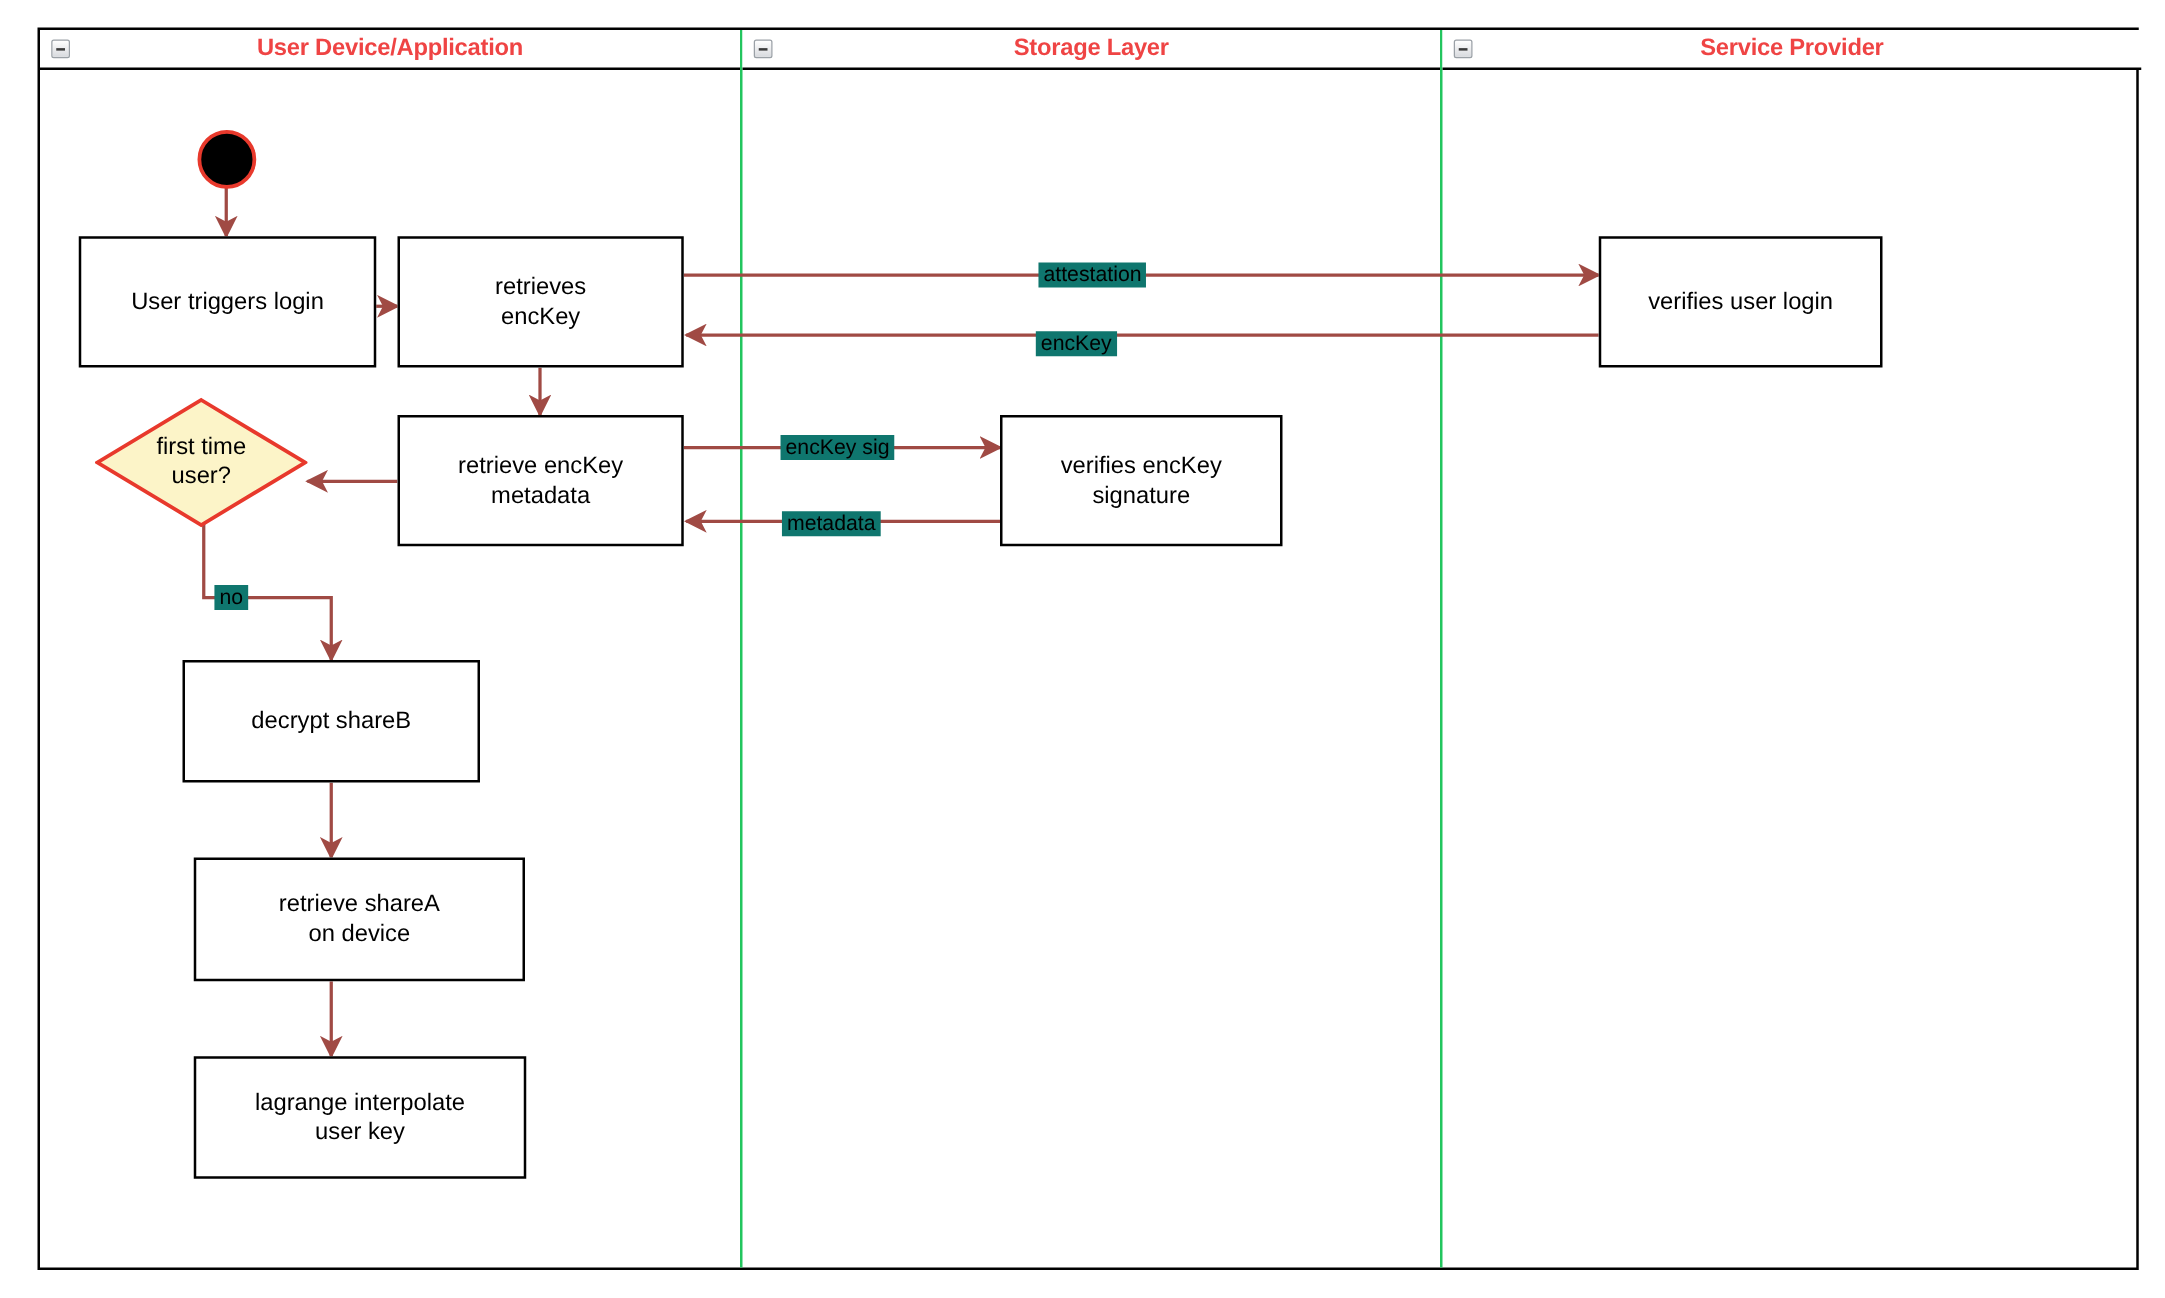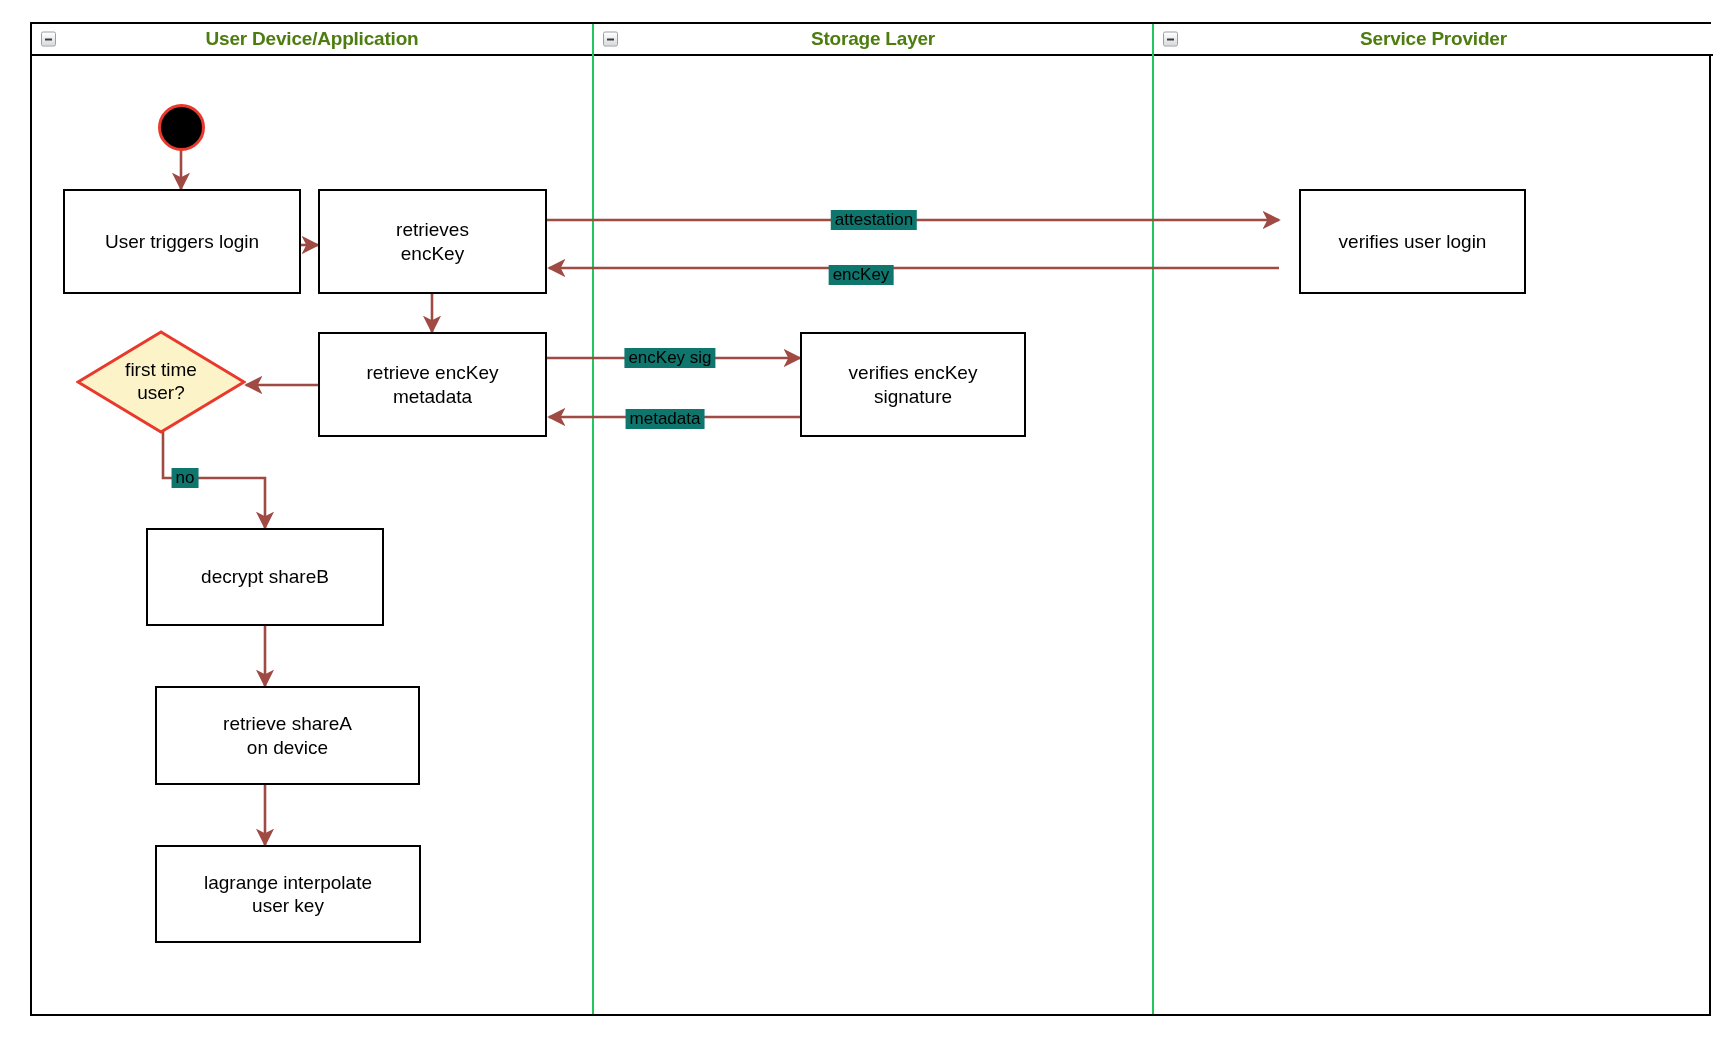--- a/index.html
+++ b/index.html
@@ -45,21 +45,21 @@
     box-sizing: border-box;
     border-bottom: 2px solid #000000;
     display: flex;
     align-items: center;
     justify-content: center;
     background: #ffffff;
   }
   .lane-title {
     font-size: 19px;
     font-weight: bold;
-    color: #4d7c0f;
+    color: #ef4444;
     letter-spacing: -0.2px;
   }
   .collapse-icon {
     position: absolute;
     left: 9px;
     top: 50%;
     transform: translateY(-50%);
     width: 13px;
     height: 13px;
     border: 1px solid #9aa0a6;
@@ -216,34 +216,34 @@
   <div class="start-node" style="left:158px; top:104px; width:47px; height:47px;"></div>
 
   <div class="node" style="left:63px; top:189px; width:238px; height:105px;">User triggers login</div>
 
   <div class="node" style="left:318px; top:189px; width:229px; height:105px;">retrieves
 encKey</div>
 
   <div class="node" style="left:318px; top:332px; width:229px; height:105px;">retrieve encKey
 metadata</div>
 
-  <div class="decision" style="left:76px; top:330px; width:170px; height:104px;">
+  <div class="decision" style="left:76px; top:318px; width:170px; height:104px;">
     <svg width="170" height="104" viewBox="0 0 170 104" xmlns="http://www.w3.org/2000/svg">
       <polygon points="85,2 168,52 85,102 2,52" fill="#fcf4c8" stroke="#e8392c" stroke-width="3"></polygon>
     </svg>
     <span class="dec-label">first time
 user?</span>
   </div>
 
   <div class="node" style="left:146px; top:528px; width:238px; height:98px;">decrypt shareB</div>
 
   <div class="node" style="left:155px; top:686px; width:265px; height:99px;">retrieve shareA
 on device</div>
 
   <div class="node" style="left:155px; top:845px; width:266px; height:98px;">lagrange interpolate
 user key</div>
 
   <div class="node" style="left:800px; top:332px; width:226px; height:105px;">verifies encKey
 signature</div>
 
-  <div class="node" style="left:1279px; top:189px; width:227px; height:105px;margin-left:20px;">verifies user login</div>
+  <div class="node" style="left:1279px; top:189px; width:227px; height:105px;">verifies user login</div>
 
 </div>
 
 </body></html>

